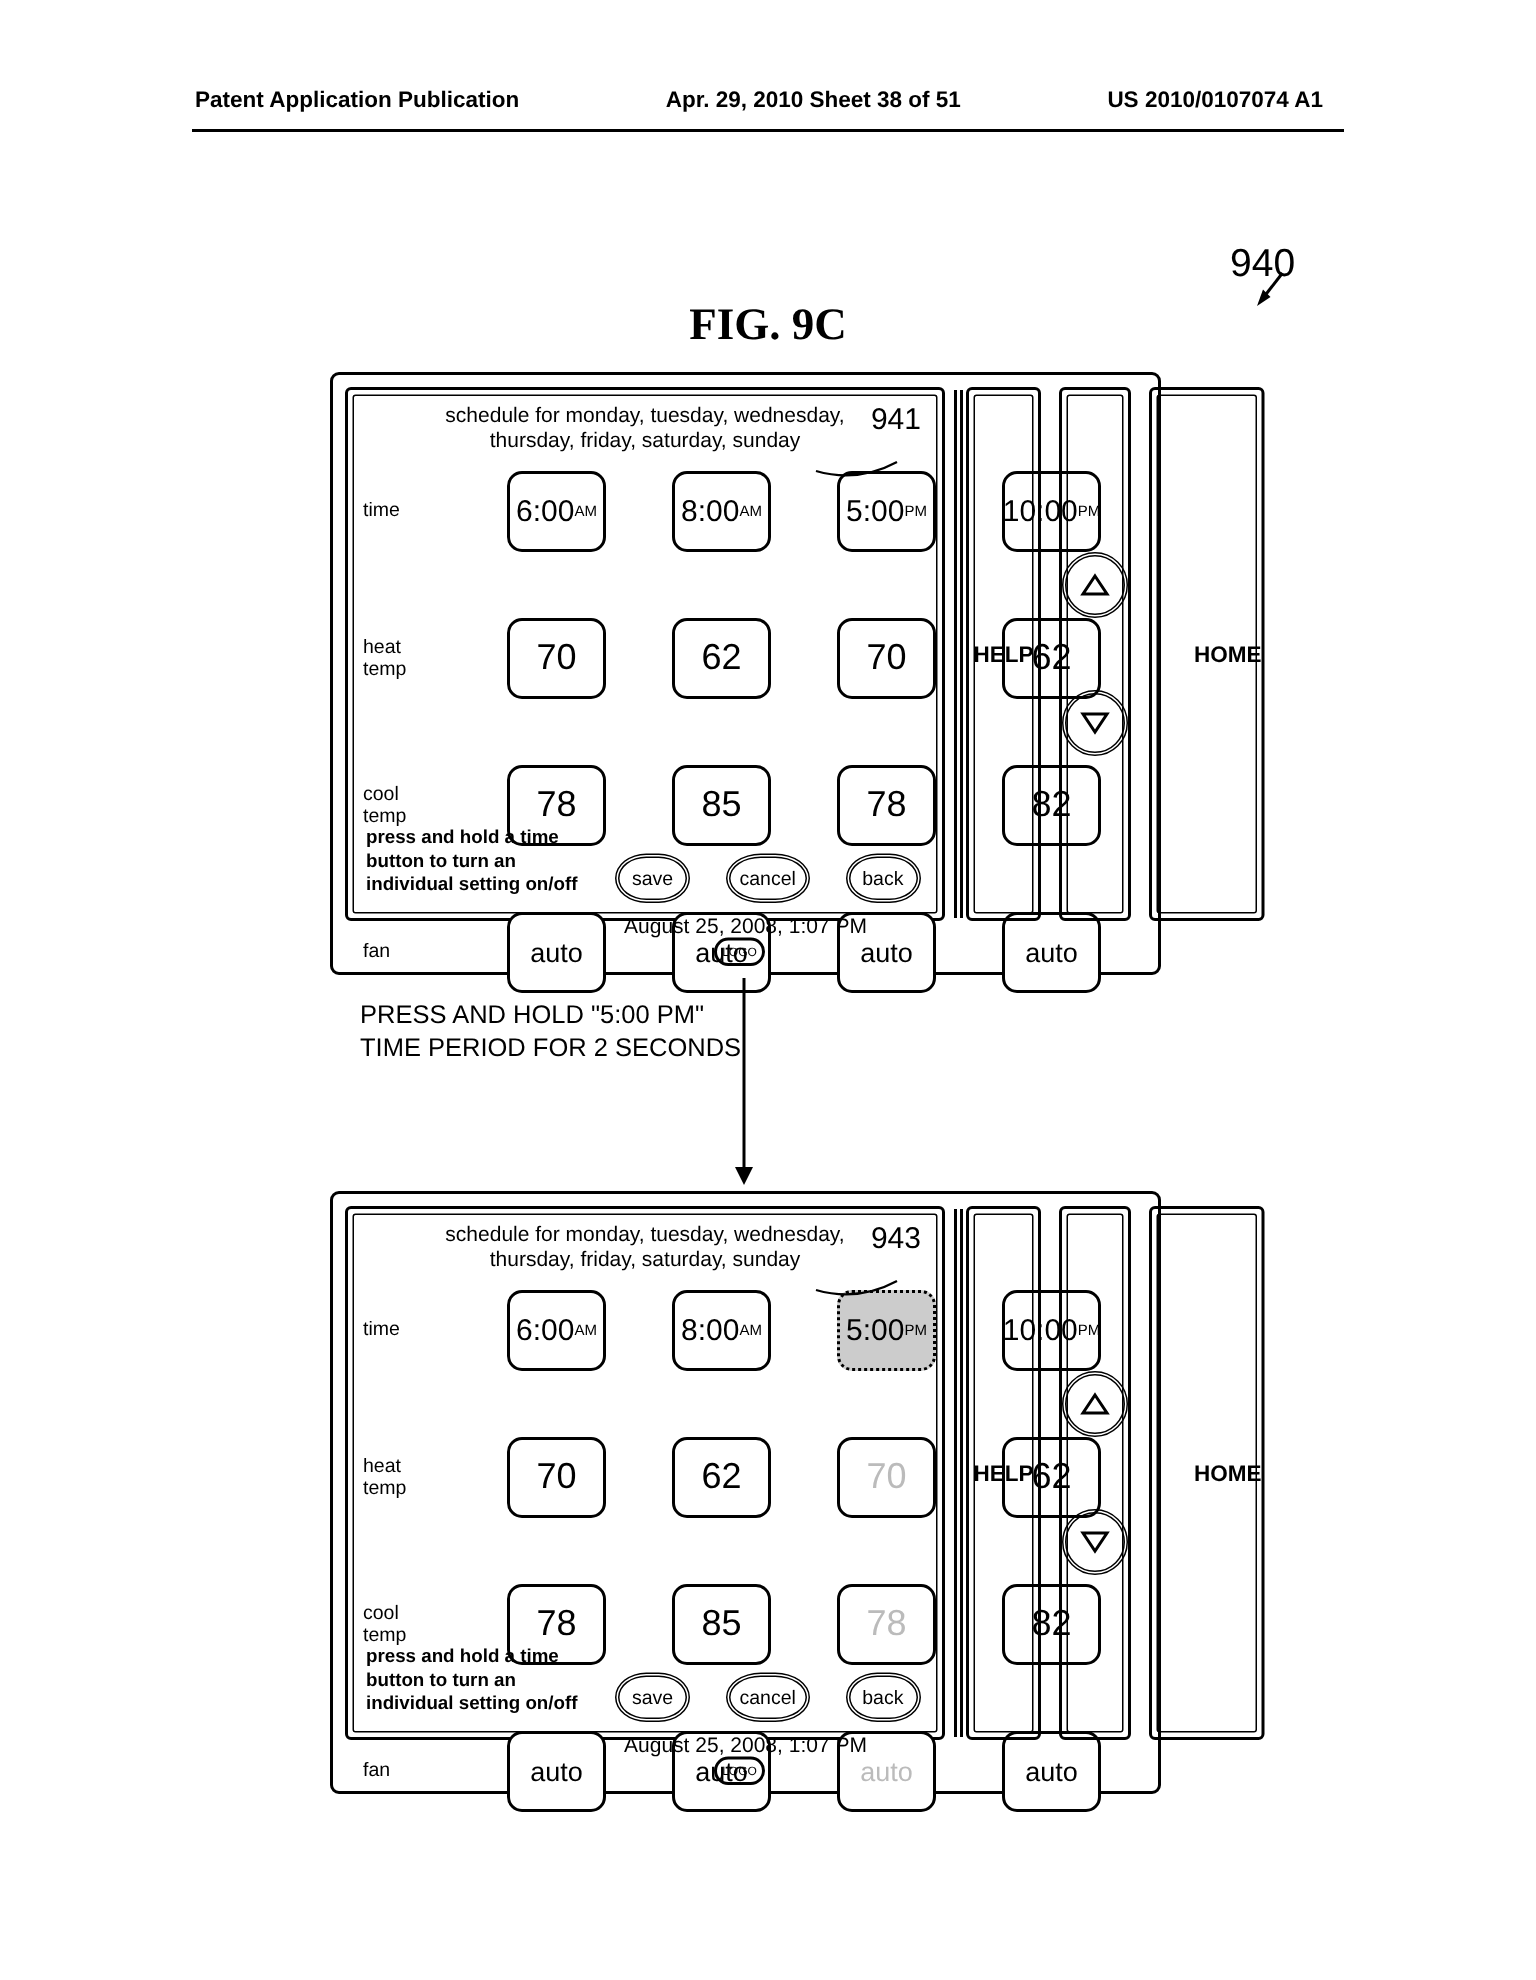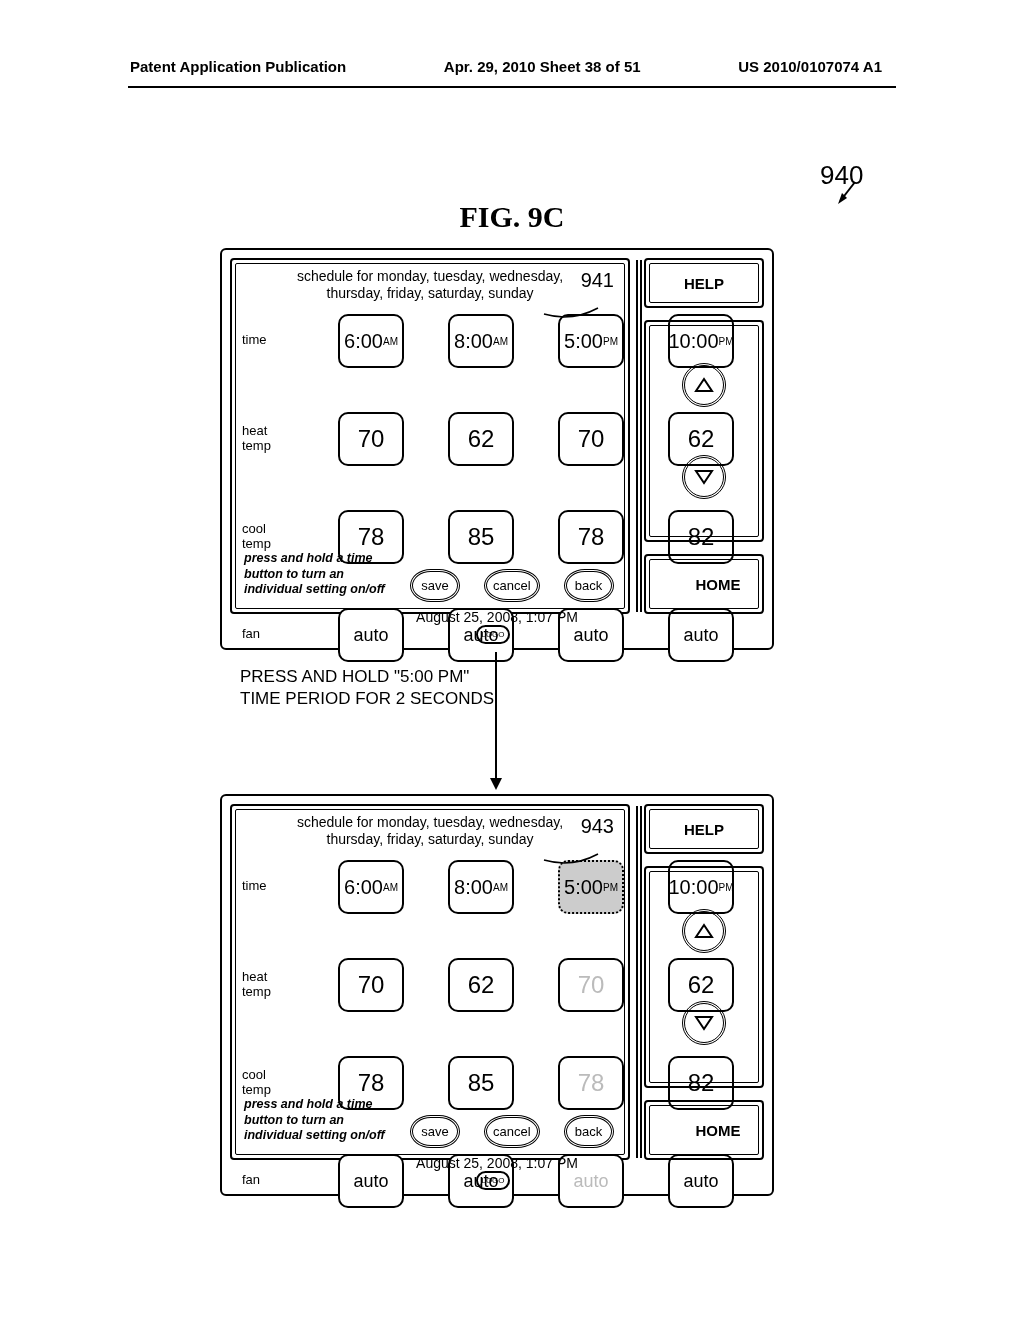--- a/index.html
+++ b/index.html
@@ -130,21 +130,20 @@
     width: 44px; height: 44px;
     border: 3px double #000;
     border-radius: 50%;
     display: flex; align-items: center; justify-content: center;
   }
   .hint {
     position: absolute;
     left: 12px; bottom: 14px;
     width: 155px;
     font-size: 12.5px;
-    font-style: italic;
     font-weight: bold;
     line-height: 1.25;
   }
   .oval-row {
     position: absolute;
     bottom: 10px; left: 178px;
     display: flex; gap: 24px;
   }
   .oval-btn {
     border: 3px double #000;
@@ -152,21 +151,21 @@
     padding: 6px 6px;
     font-size: 13px;
     min-width: 50px;
     text-align: center;
   }
   .right-col {
     position: absolute;
     right: 8px; top: 8px;
     width: 120px; height: 356px;
     display: flex;
-    flex-direction: column;
+    flex-direction: row;
     gap: 12px;
   }
   .vdiv {
     position: absolute;
     left: 414px; top: 10px;
     width: 6px; height: 352px;
   }
   .vdiv::before, .vdiv::after {
     content:"";
     position:absolute; top:0; bottom:0;

